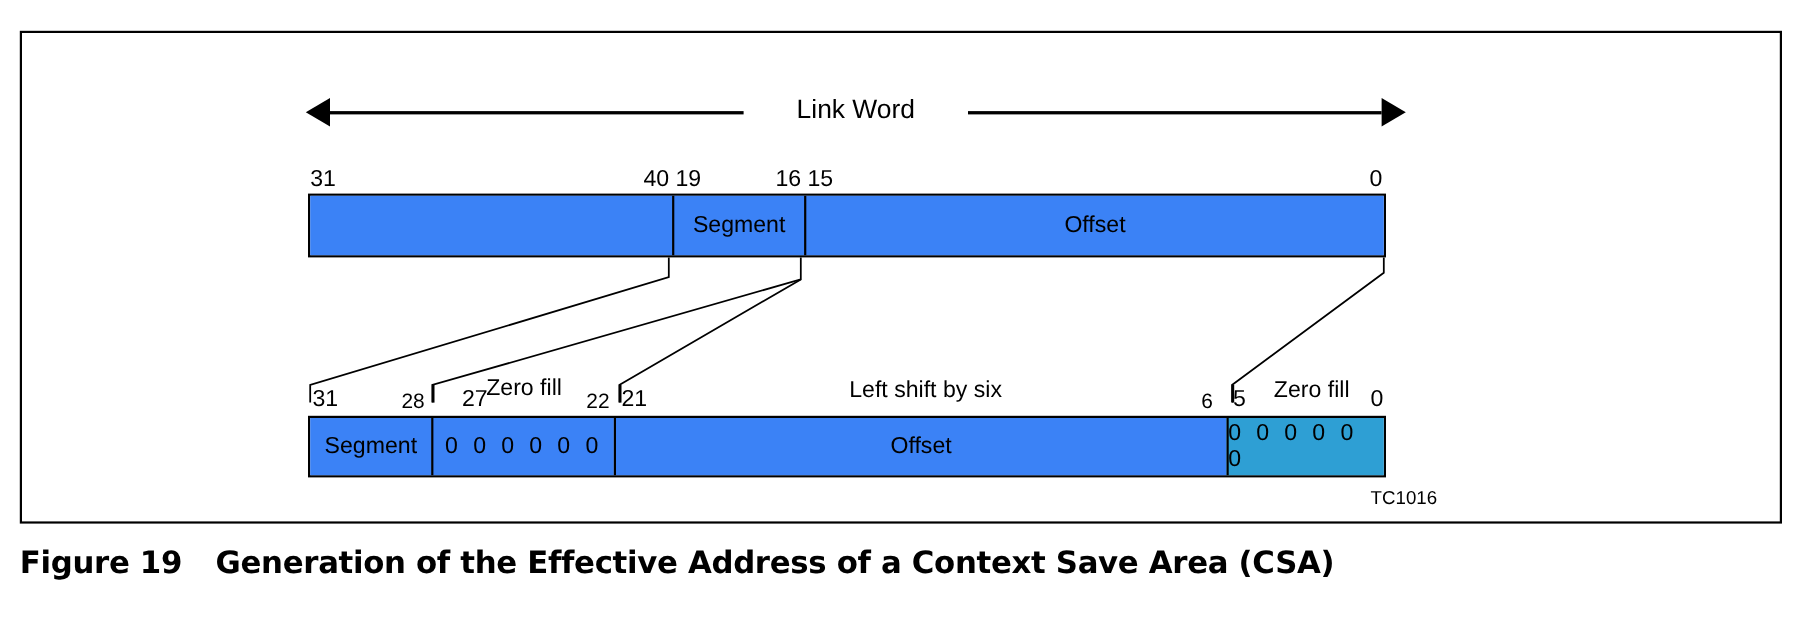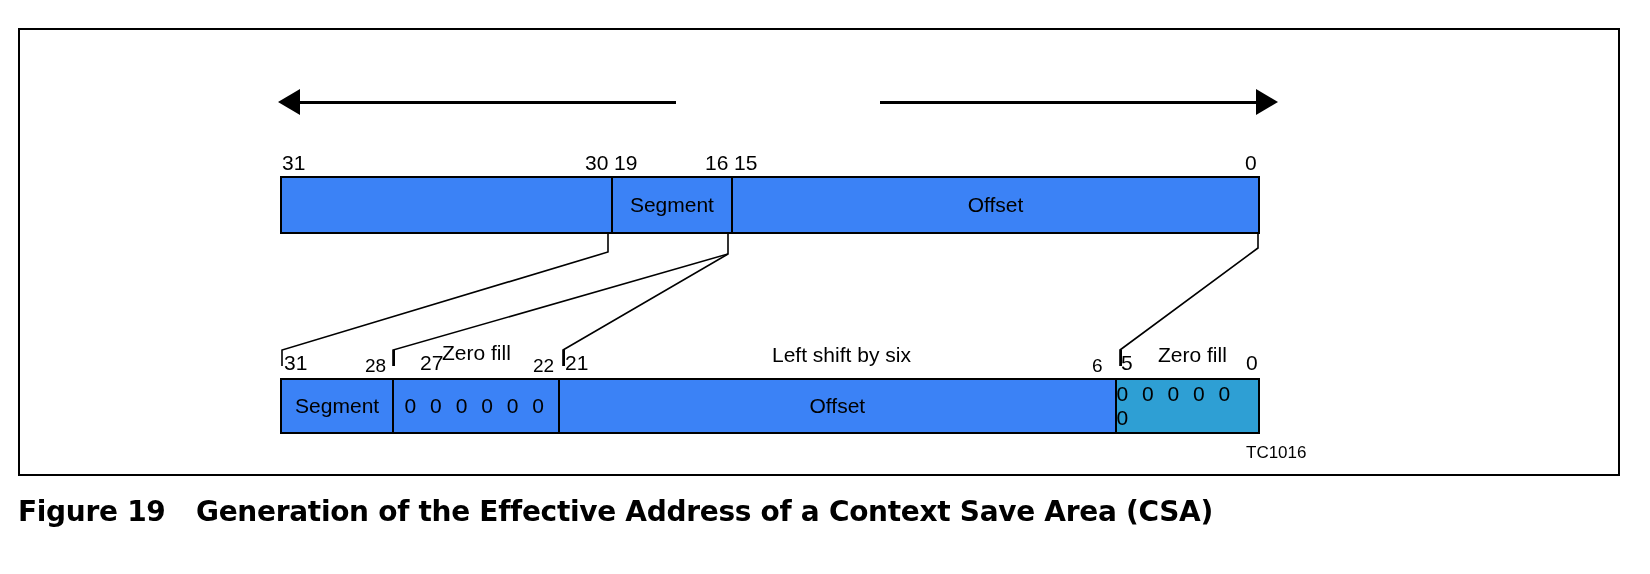--- a/index.html
+++ b/index.html
@@ -194,26 +194,27 @@
   }
 </style>
 </head>
 <body>
 
 <div id="figure-frame">
 
   <div id="linkword-row">
     <div id="arrow-head-left" class="arrow-head"></div>
     <div class="arrow-line" style="left:20px; width:378px;"></div>
+    <div id="linkword-label">Link Word</div>
     <div class="arrow-line" style="left:602px; width:376px;"></div>
     <div id="arrow-head-right" class="arrow-head"></div>
   </div>
 
   <div class="lbl" id="top-bit-31">31</div>
-  <div class="lbl" id="top-bit-20">30</div>
+  <div class="lbl" id="top-bit-20">40</div>
   <div class="lbl" id="top-bit-19">19</div>
   <div class="lbl" id="top-bit-16">16</div>
   <div class="lbl" id="top-bit-15">15</div>
   <div class="lbl" id="top-bit-0">0</div>
 
   <div id="top-word">
     <div class="cell" id="top-cell-unused"></div>
     <div class="cell" id="top-cell-segment">Segment</div>
     <div class="cell" id="top-cell-offset">Offset</div>
   </div>

